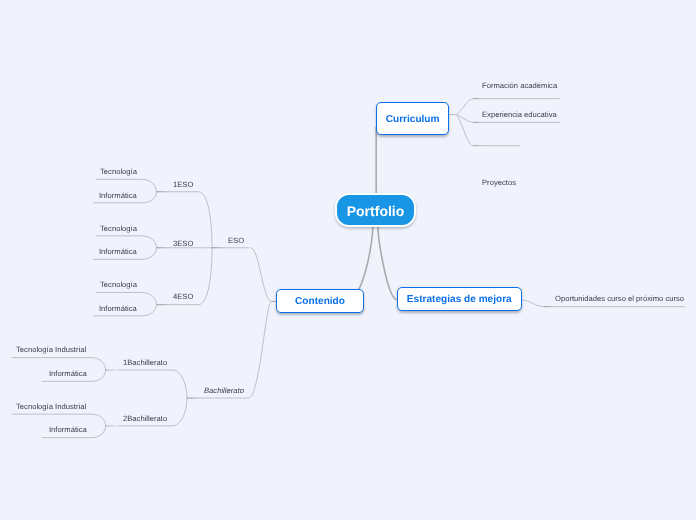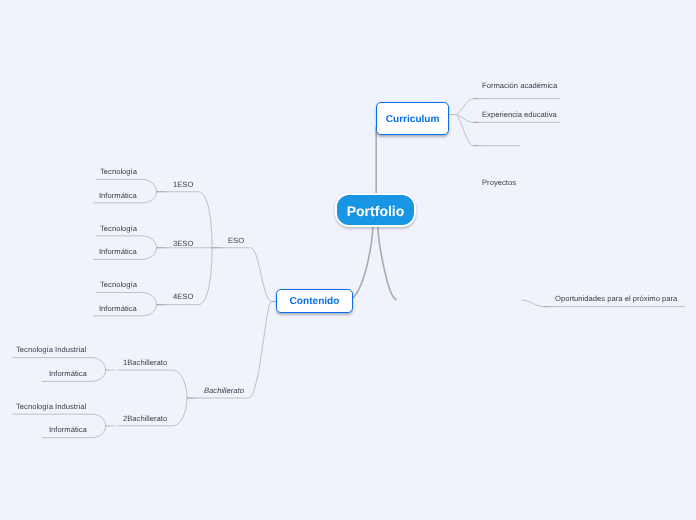--- a/index.html
+++ b/index.html
@@ -134,22 +134,23 @@
       <path d="M 544.3 306.65 L 554.3 306.65" fill="none" stroke="url(#lead8)" stroke-width="1" stroke-linecap="butt"></path>
       <path d="M 474 98.65 L 482 98.65" fill="none" stroke="url(#lead9)" stroke-width="1" stroke-linecap="butt"></path>
       <path d="M 474 122.35 L 482 122.35" fill="none" stroke="url(#lead10)" stroke-width="1" stroke-linecap="butt"></path>
       <path d="M 474 145.65 L 482 145.65" fill="none" stroke="url(#lead11)" stroke-width="1" stroke-linecap="butt"></path>
     </svg>
 
   <div class="node root" style="left:335.2px;top:192.9px;width:81px;height:34.4px;">Portfolio</div>
 
   <div class="node main" style="left:375.7px;top:102px;width:73.2px;height:33px;">Curriculum</div>
 
-  <div class="node main" style="left:276.4px;top:289.2px;width:77px;height:24.3px;">Contenido</div>
+  <div class="node main" style="left:276.4px;top:289.2px;width:88px;height:24.3px;">Contenido</div>
 
+  <div class="node main" style="left:396.8px;top:287.4px;width:124.6px;height:24.3px;">Estrategias de mejora</div>
 
   <div id="leaves">
       <div class="leaf" style="right: 559.3px; top: 168.15px;">Tecnología</div>
       <div class="leaf" style="right: 559.3px; top: 191.65px;">Informática</div>
       <div class="leaf" style="right: 559.3px; top: 224.65px;">Tecnología</div>
       <div class="leaf" style="right: 559.3px; top: 248.15px;">Informática</div>
       <div class="leaf" style="right: 559.3px; top: 281.25px;">Tecnología</div>
       <div class="leaf" style="right: 559.3px; top: 304.65px;">Informática</div>
       <div class="leaf" style="right: 609.5px; top: 346.45px;">Tecnología Industrial</div>
       <div class="leaf" style="right: 609.5px; top: 370.15px;">Informática</div>
@@ -158,15 +159,15 @@
       <div class="leaf" style="right: 502.4px; top: 180.55px;">1ESO</div>
       <div class="leaf" style="right: 502.4px; top: 240px;">3ESO</div>
       <div class="leaf" style="right: 502.4px; top: 293.45px;">4ESO</div>
       <div class="leaf" style="right: 529px; top: 358.85px;">1Bachillerato</div>
       <div class="leaf" style="right: 529px; top: 414.65px; text-align: right;">2Bachillerato</div>
       <div class="leaf" style="right: 451.5px; top: 236.55px; margin-left: 44px;">ESO</div>
       <div class="leaf" style="right: 452.4px; top: 386.85px; font-style: italic;">Bachillerato</div>
       <div class="leaf" style="left: 482.1px; top: 70px; margin-top: 12px;">Formación académica</div>
       <div class="leaf" style="left: 482.2px; top: 111.15px;">Experiencia educativa</div>
       <div class="leaf" style="left: 481.8px; top: 134.45px; margin-top: 45px;">Proyectos</div>
-      <div class="leaf" style="left: 555.2px; top: 295.45px;">Oportunidades para el próximo para</div>
+      <div class="leaf" style="left: 555.2px; top: 295.45px;">Oportunidades curso el próximo curso</div>
     </div>
 </div>
 
 </body></html>

